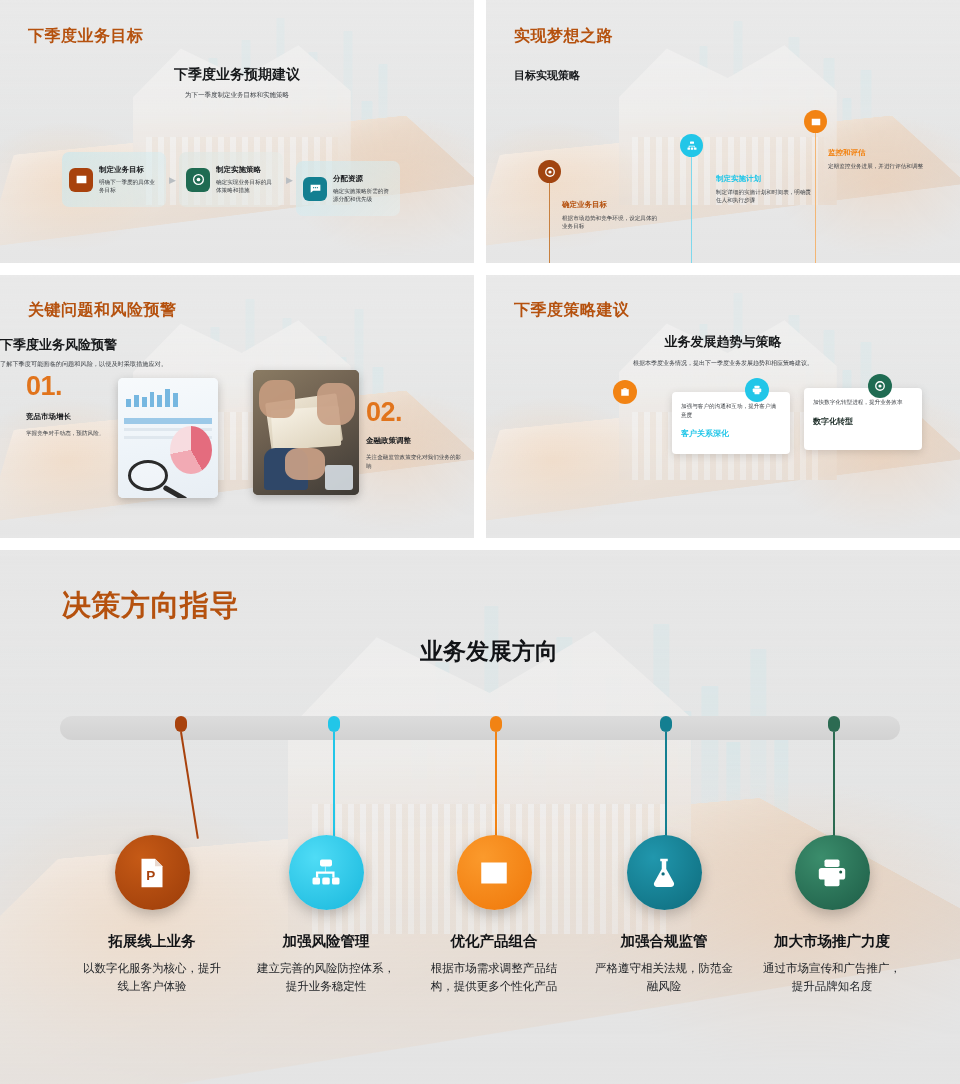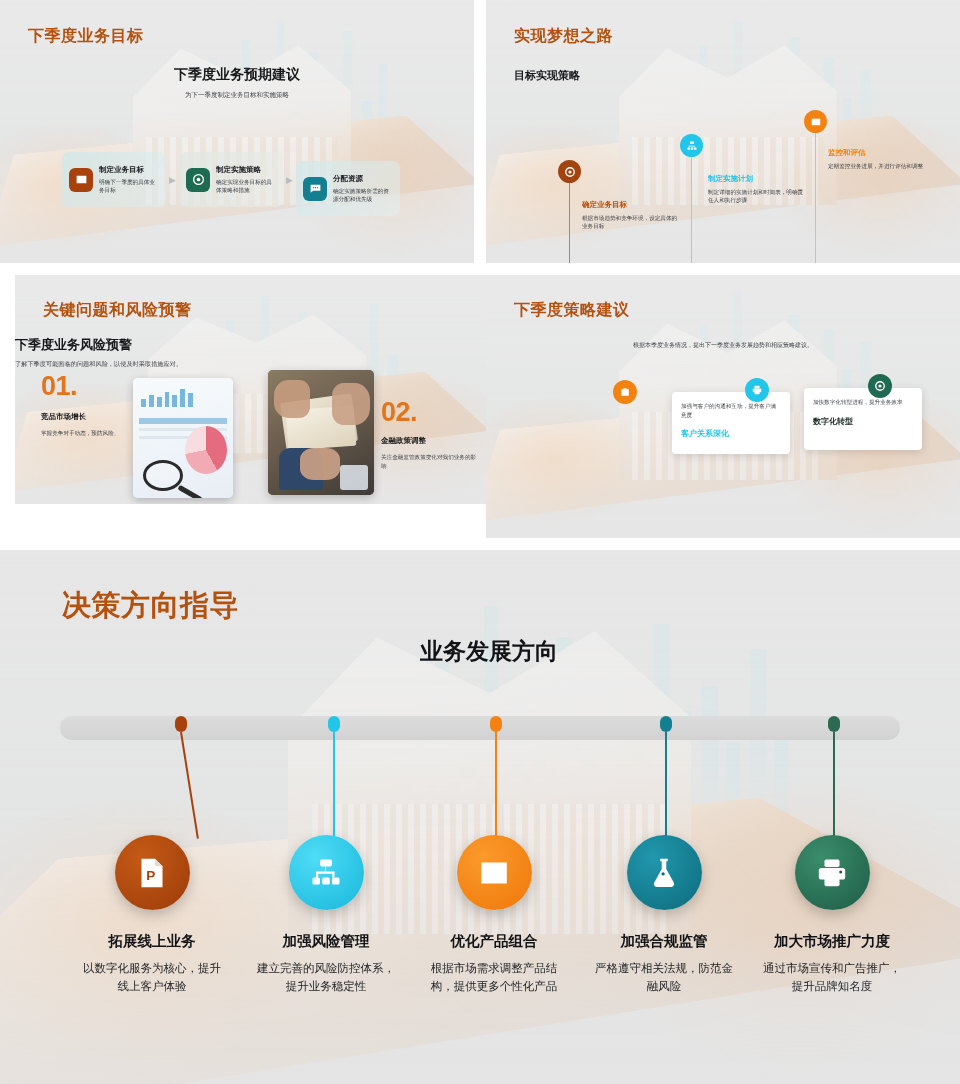--- a/index.html
+++ b/index.html
@@ -95,21 +95,21 @@
   .p2-sub { position:absolute; z-index:6; left:28px; top:68px; font-size:11px; font-weight:700; color:#15171a; }
   .tl-item { position:absolute; z-index:6; }
   .tl-dot { width:23px; height:23px; border-radius:50%; display:flex; align-items:center; justify-content:center; }
   .tl-dot svg { width:12px; height:12px; fill:#fff; }
   .tl-line { position:absolute; left:11px; top:23px; width:1px; }
   .tl-body { position:absolute; width:98px; }
   .tl-body h4 { font-size:7.5px; font-weight:700; margin-bottom:4px; }
   .tl-body p { font-size:5.6px; color:#3a3e43; line-height:1.5; }
 
   
-  #p3 { left:15px; top:275px; width:474px; height:229px; }
+  #p3 { left:0; top:275px; width:474px; height:263px; }
   #p3 .panel-title { left:28px; top:25px; font-size:16px; }
   .p3-head { position:absolute; z-index:6; left:0; right:0; top:61px; }
   .p3-head h2 { font-size:13px; color:#16181a; font-weight:700; }
   .p3-head p { font-size:6.2px; color:#3d4146; margin-top:6px; }
   .num { position:absolute; z-index:7; font-size:27px; font-weight:700; color:#e1741c; letter-spacing:-.5px; }
   .risk-txt { position:absolute; z-index:7; width:118px; }
   .risk-txt h4 { font-size:7.5px; font-weight:700; color:#17191c; margin-bottom:7px; }
   .risk-txt p { font-size:5.6px; color:#3a3e43; line-height:1.55; }
   .photo { position:absolute; z-index:6; border-radius:5px; overflow:hidden; box-shadow:0 3px 10px rgba(0,0,0,.22); }
   .ph-chart { background:#f2f5f8; }
@@ -248,21 +248,21 @@
       <div class="podium"></div>
       <div class="temple"></div>
       <div class="glowL"></div>
         <div class="glowR"></div>
       <div class="veil"></div>
     </div>
 
     <div class="panel-title">实现梦想之路</div>
     <div class="p2-sub">目标实现策略</div>
 
-    <div class="tl-item" style="left:72px; top:160px;">
+    <div class="tl-item" style="left:52px; top:160px;">
       <span class="tl-dot" style="background:#a14410">
         <svg viewBox="0 0 24 24">
             <circle cx="12" cy="12" r="8.5" fill="none" stroke="#fff" stroke-width="2.6"></circle>
             <circle cx="12" cy="12" r="3.2"></circle>
           </svg>
       </span>
       <span class="tl-line" style="height:100px; background:#c8803f"></span>
       <div class="tl-body" style="left:24px; top:40px;">
         <h4 style="color:#b5510e">确定业务目标</h4>
         <p>根据市场趋势和竞争环境，设定具体的业务目标</p>
@@ -273,21 +273,21 @@
       <span class="tl-dot" style="background:#22c6e8">
         <svg viewBox="0 0 24 24">
             <rect x="8" y="3" width="8" height="4.6" rx="1.2"></rect>
             <rect x="3" y="15" width="5" height="4.6" rx="1"></rect>
             <rect x="9.5" y="15" width="5" height="4.6" rx="1"></rect>
             <rect x="16" y="15" width="5" height="4.6" rx="1"></rect>
             <path d="M11.4 7.6v4h-6v3.4h1.6v-2h8.8v2h1.6V11.6h-6v-4z"></path>
           </svg>
       </span>
       <span class="tl-line" style="height:128px; background:#7fd8ec"></span>
-      <div class="tl-body" style="left:28px; top:40px;">
+      <div class="tl-body" style="left:36px; top:40px;">
         <h4 style="color:#22c6e8">制定实施计划</h4>
         <p>制定详细的实施计划和时间表，明确责任人和执行步骤</p>
       </div>
     </div>
 
     <div class="tl-item" style="left:318px; top:110px;">
       <span class="tl-dot" style="background:#f28313">
         <svg viewBox="0 0 24 24">
             <path d="M3.5 5.5h17v13h-17v-13zm2.2 9.6l3.6-4.6 2.8 3.7 1.9-2 3.8 4.9H5.7z"></path>
             <circle cx="8.3" cy="9.4" r="1.3"></circle>
@@ -391,20 +391,21 @@
       </div>
       <div class="podium"></div>
       <div class="temple"></div>
       <div class="glowL"></div>
         <div class="glowR"></div>
       <div class="veil"></div>
     </div>
 
     <div class="panel-title">下季度策略建议</div>
     <div class="p4-head">
+      <h2>业务发展趋势与策略</h2>
       <p>根据本季度业务情况，提出下一季度业务发展趋势和相应策略建议。</p>
     </div>
 
     <span class="s-bub" style="left:127px; top:105px; background:#f28313">
       <svg viewBox="0 0 24 24">
           <path d="M9 4h6v2.5h4.5v13H4.5v-13H9V4zm1.6 1.4v1.1h2.8V5.4h-2.8z"></path>
         </svg>
     </span>
 
     <div class="s-card" style="left:186px; top:117px;">

